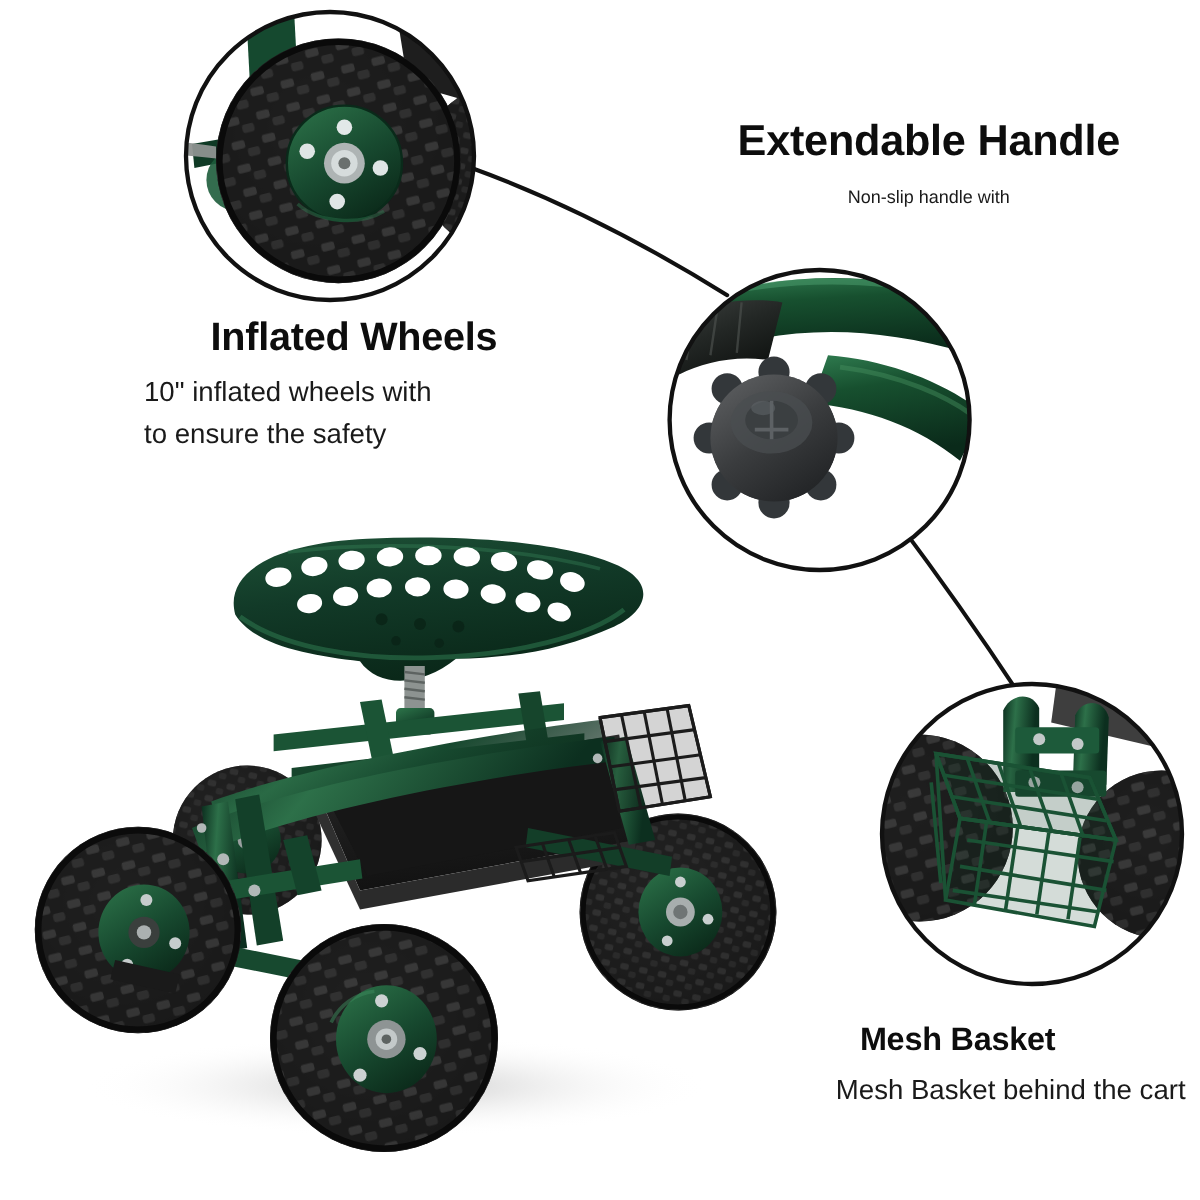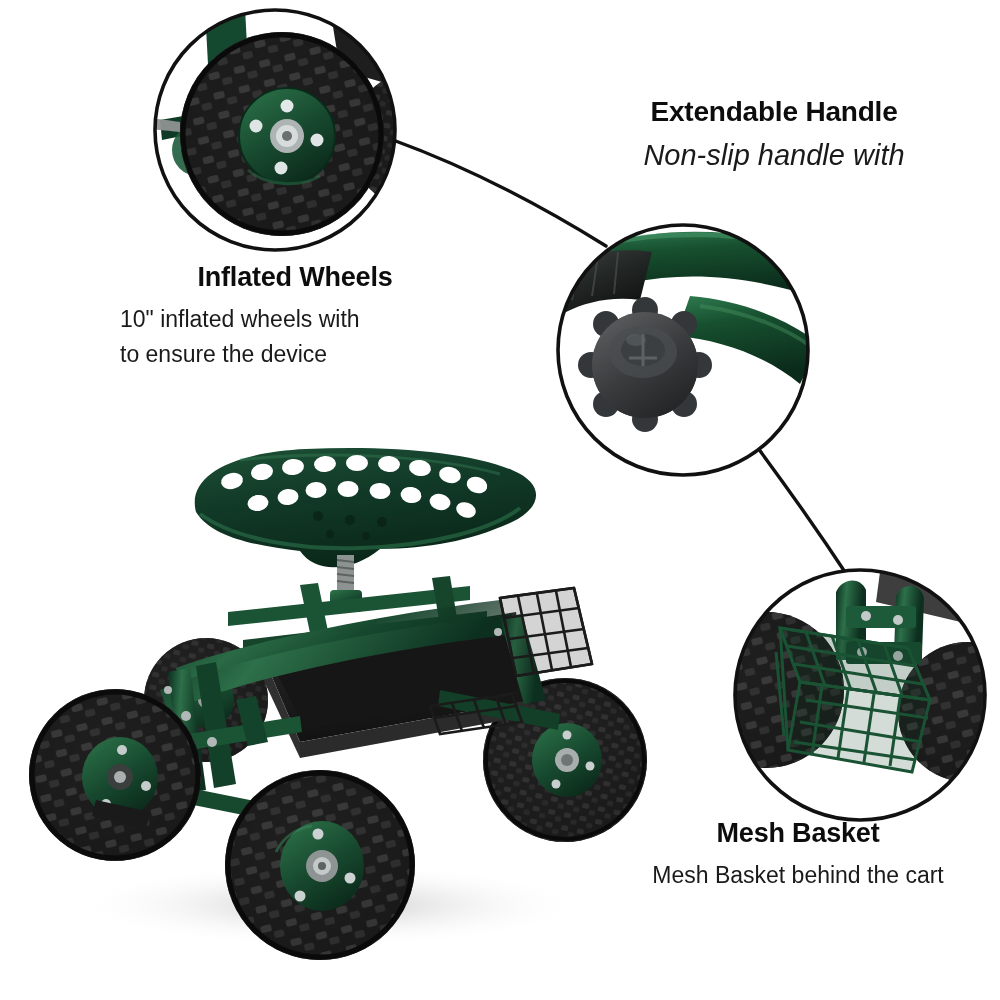--- a/index.html
+++ b/index.html
@@ -22,30 +22,30 @@
     color:#0d0d0d;
     letter-spacing:-0.2px;
     white-space:nowrap;
   }
   .bodyline{
     color:#1a1a1a;
     white-space:nowrap;
   }
 
   #cap-wheels{left:120px;top:262px;width:350px;text-align:left;}
-  #cap-wheels .heading{font-size:27px;text-align:center;margin:0 0 9px 0;}
+  #cap-wheels .heading{font-size:33px;text-align:center;margin:0 0 9px 0;}
   #cap-wheels .bodyline{font-size:23px;line-height:35px;}
 
   #cap-handle{left:596px;top:96px;width:356px;text-align:center;}
-  #cap-handle .heading{font-size:28px;margin:0 0 9px 0;}
-  #cap-handle .bodyline{font-size:29px;line-height:36px;font-style:italic;}
-
-  #cap-basket{left:608px;top:818px;width:380px;text-align:center;}
+  #cap-handle .heading{font-size:36px;margin:0 0 9px 0;}
+  #cap-handle .bodyline{font-size:15px;line-height:36px;}
+
+  #cap-basket{left:608px;top:851px;width:380px;text-align:center;}
   #cap-basket .heading{font-size:27px;margin:0 0 8px 0;}
-  #cap-basket .bodyline{font-size:23px;line-height:36px;}
+  #cap-basket .bodyline{font-size:23px;line-height:36px;text-align:right;}
 </style>
 </head>
 <body>
 
 <div id="stage">
 
   <svg class="layer" viewBox="0 0 1000 1000" width="1000" height="1000">
     <defs>
 
       <linearGradient id="gSeat" x1="0" y1="0" x2="0.35" y2="1">
@@ -414,21 +414,21 @@
           <line x1="776" y1="652" x2="784" y2="736"></line>
         </g>
       </g>
       <circle cx="860" cy="695" r="125" fill="none" stroke="#111111" stroke-width="3.6"></circle>
     </g>
   </svg>
 
   <div class="txtblock" id="cap-wheels">
     <div class="heading">Inflated Wheels</div>
     <div class="bodyline">10" inflated wheels with</div>
-    <div class="bodyline">to ensure the device</div>
+    <div class="bodyline">to ensure the safety</div>
   </div>
 
   <div class="txtblock" id="cap-handle">
     <div class="heading">Extendable Handle</div>
     <div class="bodyline">Non-slip handle with</div>
   </div>
 
   <div class="txtblock" id="cap-basket">
     <div class="heading">Mesh Basket</div>
     <div class="bodyline">Mesh Basket behind the cart</div>

